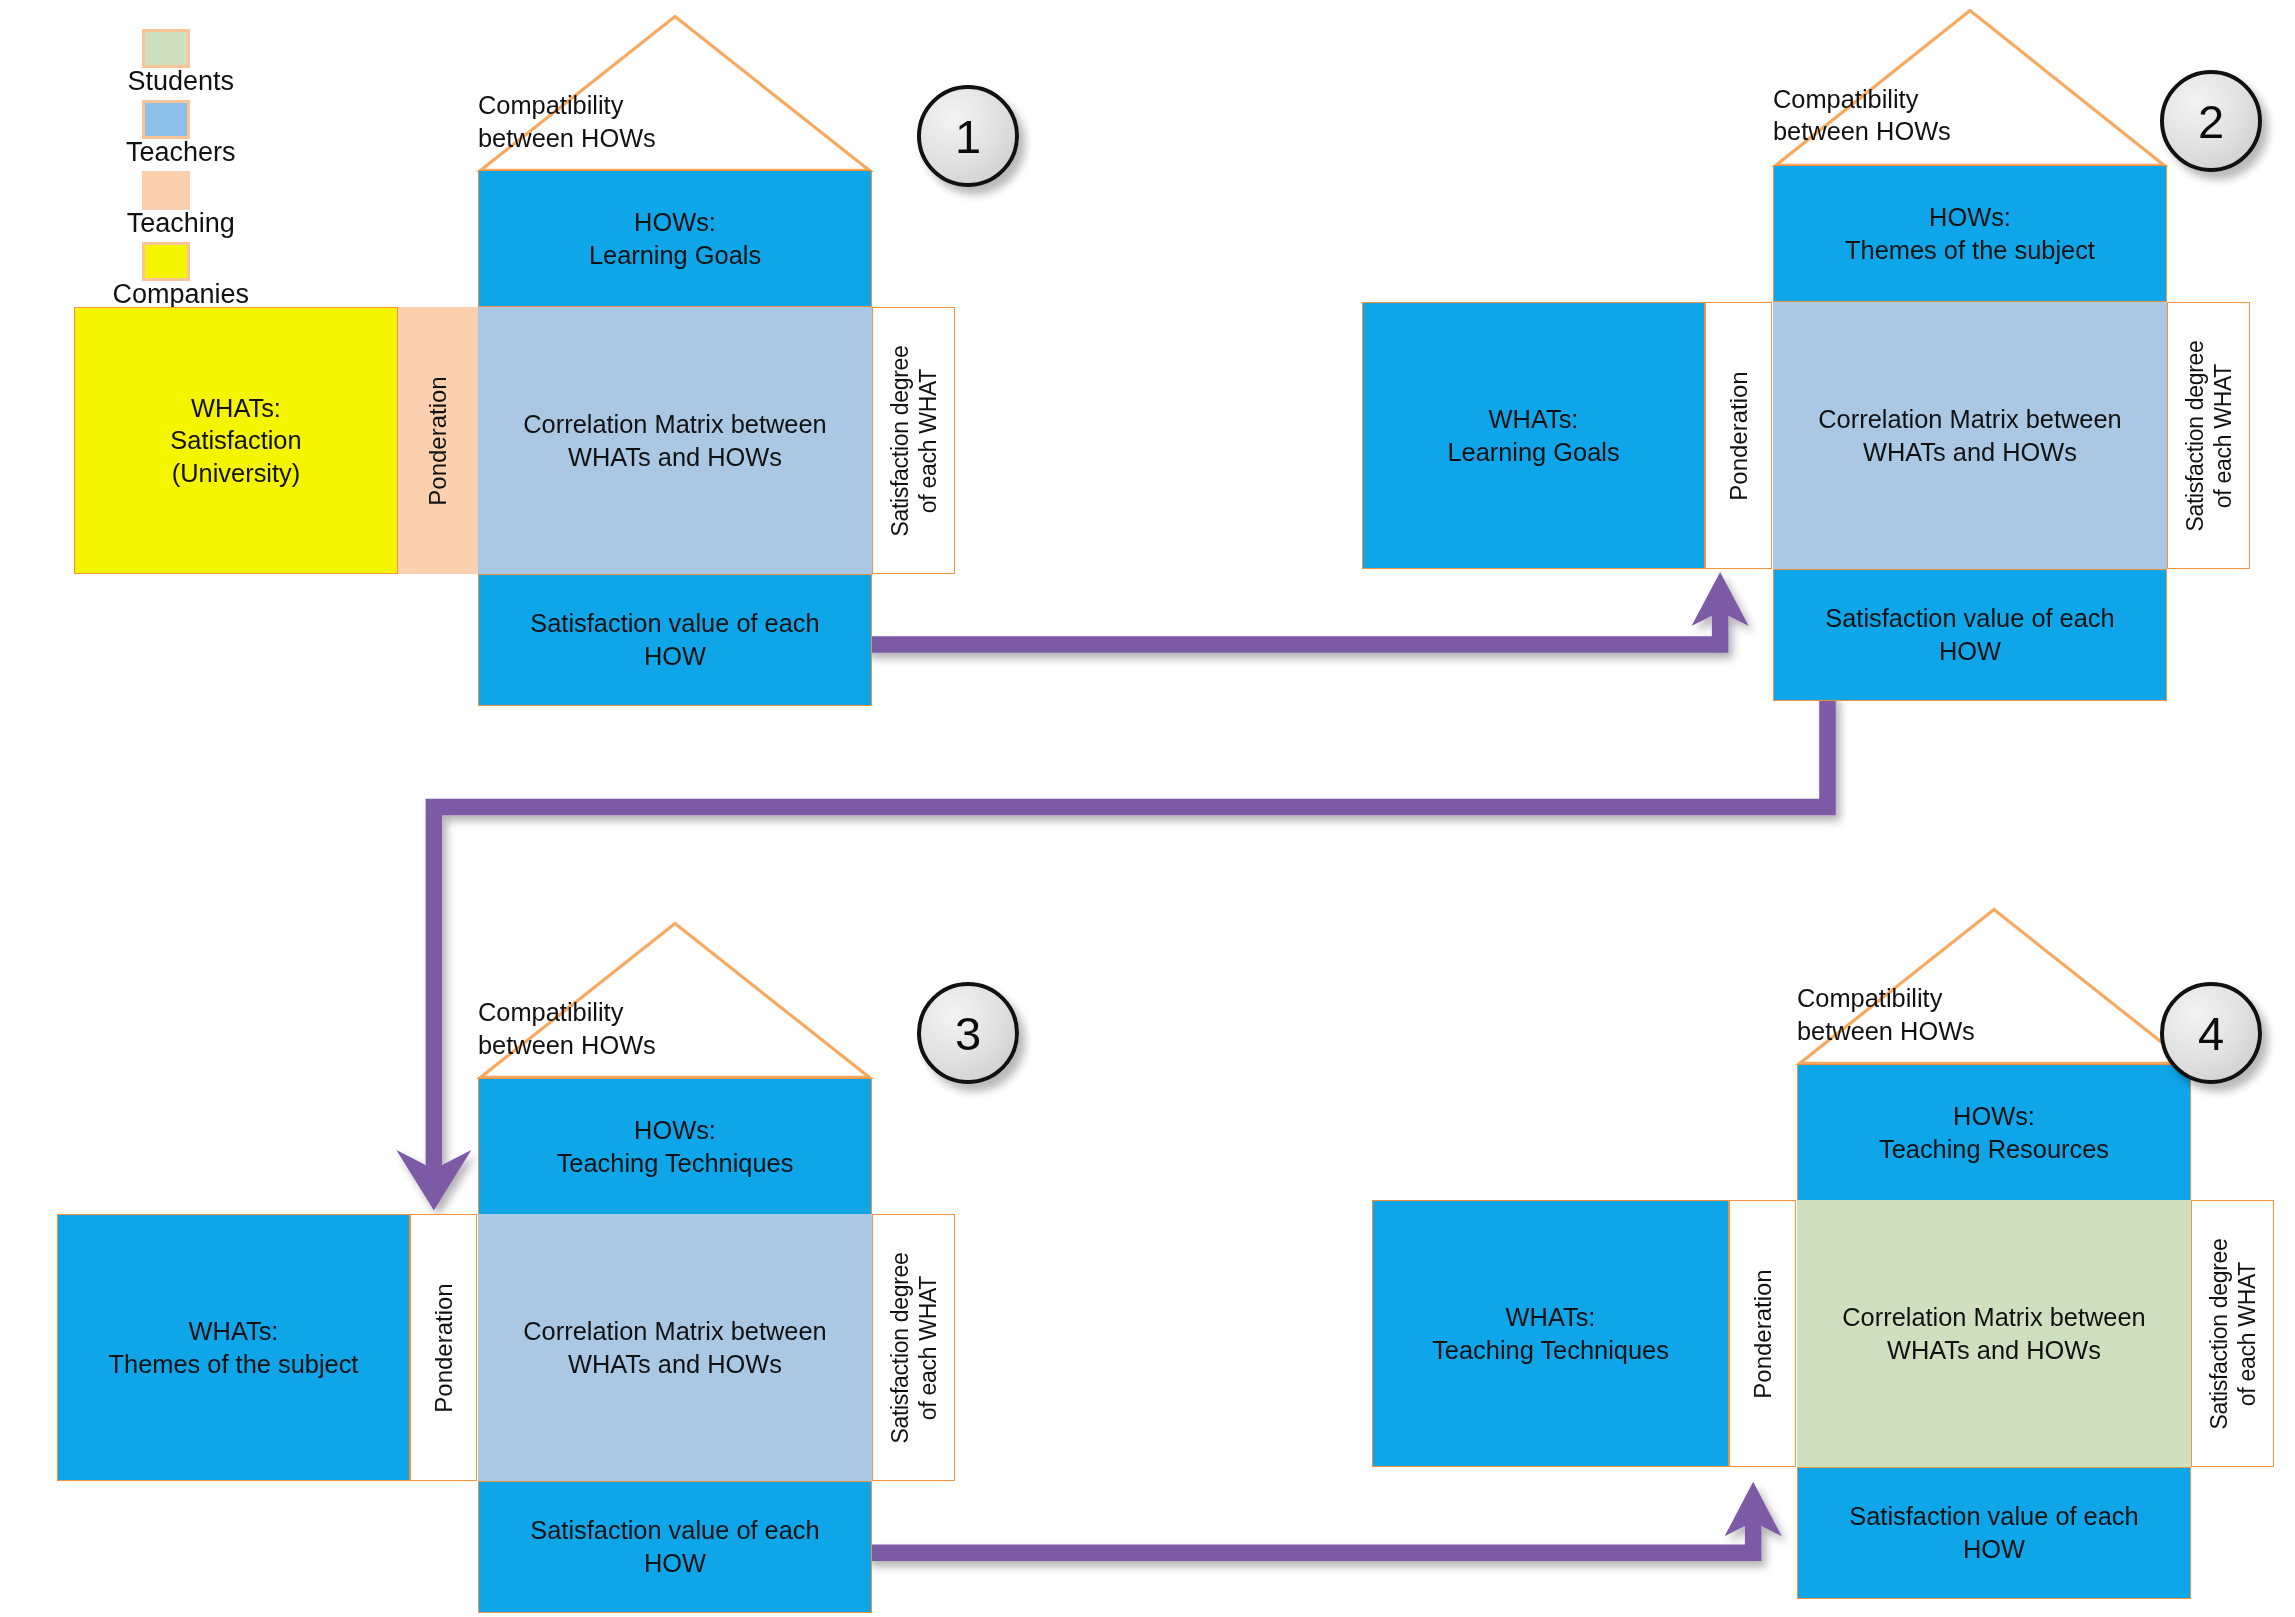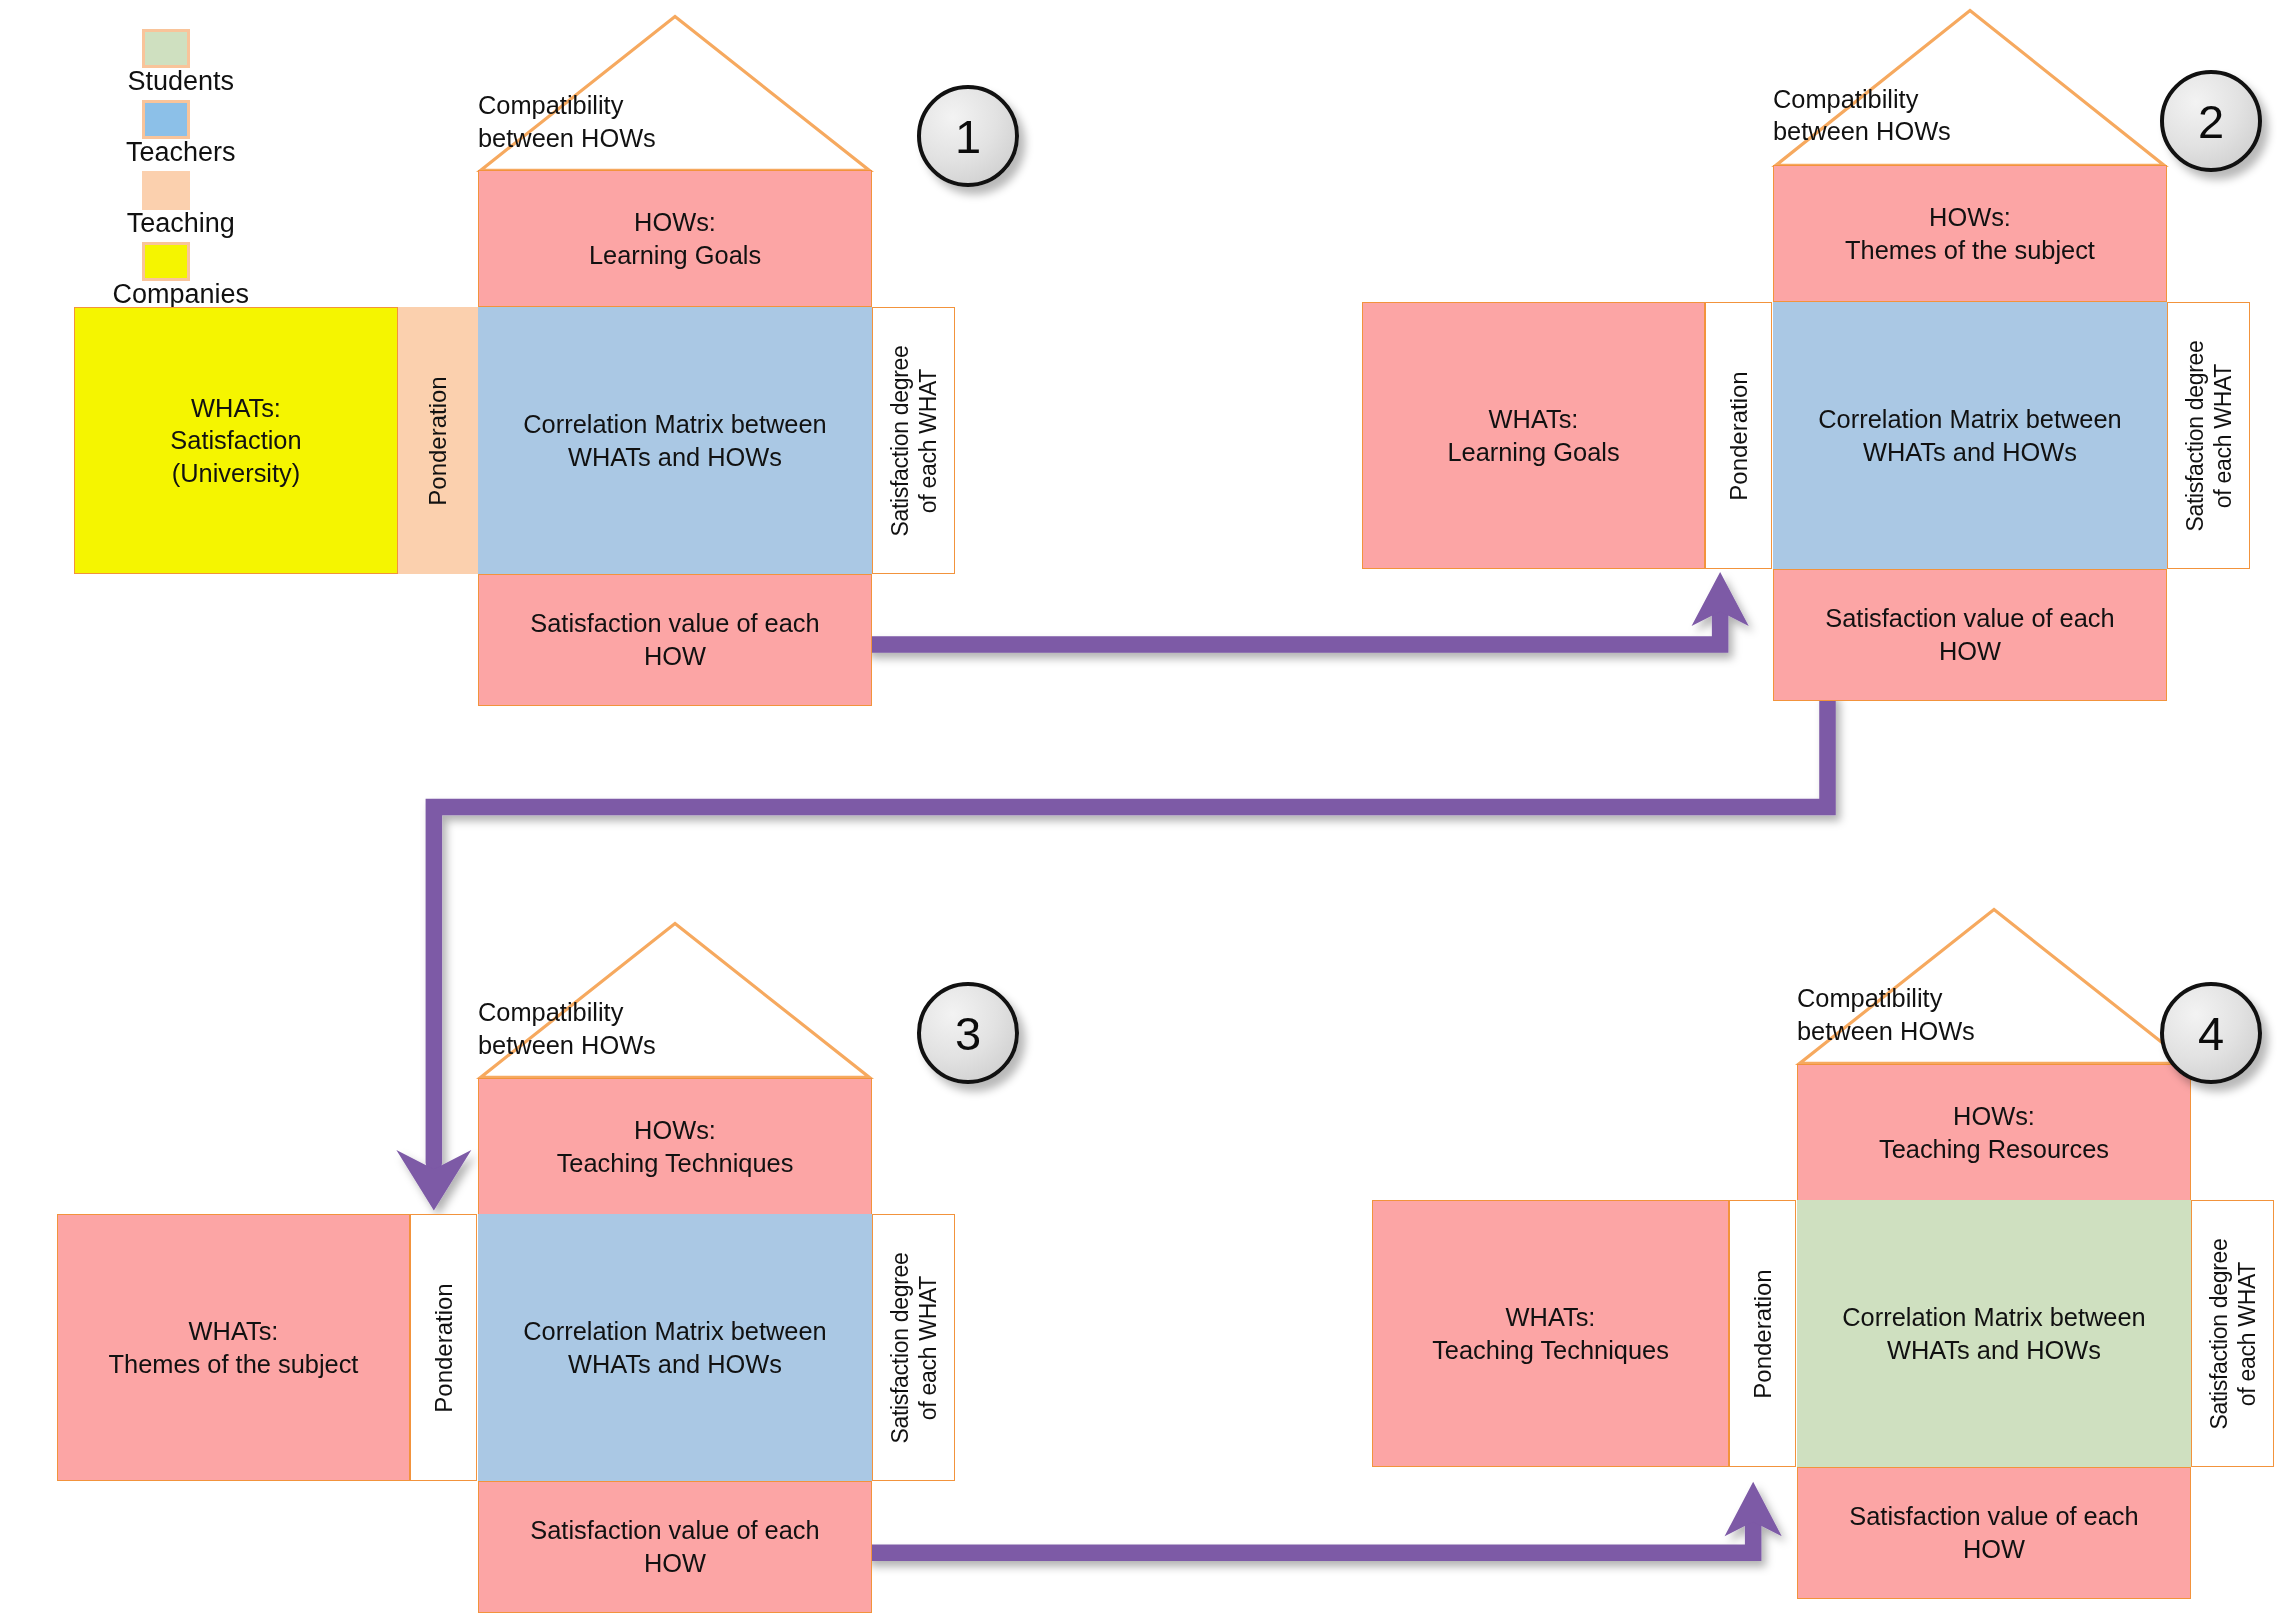--- a/index.html
+++ b/index.html
@@ -47,21 +47,21 @@
     font-size:25.4px;
     line-height:1.28;
     color:#111;
     pointer-events:none;
   }
 
   .cell{
     position:absolute;
     box-sizing:border-box;
     border:1.9px solid #f2933c;
-    background:#fca5a5;
+    background:#0ea5e9;
     display:flex;
     align-items:center;
     justify-content:center;
     text-align:center;
     font-size:25.4px;
     line-height:1.28;
     color:#111;
   }
 
   .hows-cell{font-size:25.4px;}

